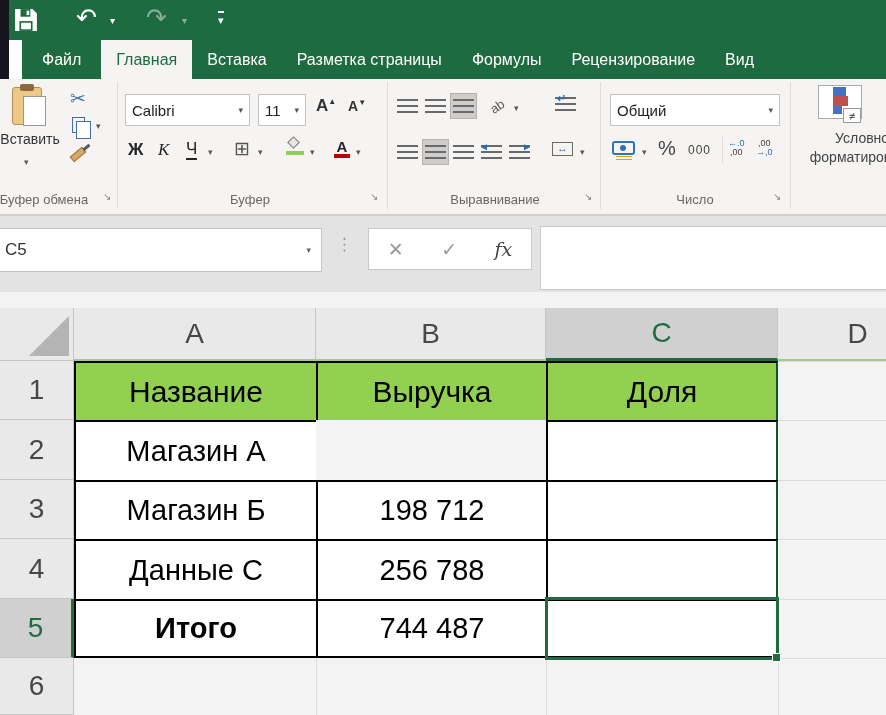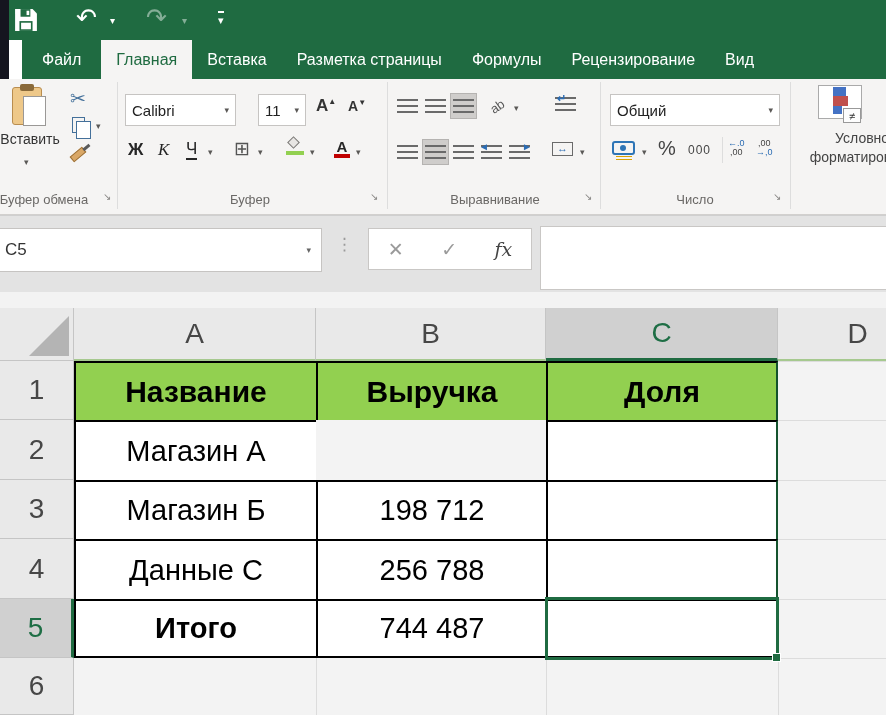--- a/index.html
+++ b/index.html
@@ -107,21 +107,21 @@
   .corner { left:0; top:16px; width:74px; height:53px; background:#e9e9e9; border-right:1px solid #c5c5c5; border-bottom:1px solid #c5c5c5; }
   .corner .tri { position:absolute; right:4px; bottom:4px; width:0; height:0;
     border-bottom:40px solid #b4b4b4; border-left:40px solid transparent; }
   .rowhdr { left:0; width:74px; background:#e9e9e9; border-right:1px solid #c5c5c5; border-bottom:1px solid #c5c5c5;
     color:#474747; font-size:28px; display:flex; align-items:center; justify-content:center; }
   .rowhdr.selected { background:#d0d0d0; color:#1e6e45; border-right:3px solid #1f6b41; }
   .cell { background:#fff; font-size:29px; color:#000; display:flex; align-items:center; justify-content:center;
     border-left:2px solid #000; border-top:2px solid #000; }
   .cell.edge-r { border-right:2px solid #14532d; }
   .cell.edge-b { border-bottom:2px solid #000; }
-  .cell.hdr { background:#92d050; font-weight:bold; font-size:30px; }
+  .cell.hdr { background:#92d050; font-weight:normal; font-size:30px; }
   .cell.bold { font-weight:bold; }
   .col-a { left:74px;  width:242px; }
   .col-b { left:316px; width:230px; }
   .col-c { left:546px; width:232px; }
   .col-d { left:778px; width:160px; }
   .row-1 { top:69px;  height:59px; }
   .row-2 { top:128px; height:60px; }
   .row-3 { top:188px; height:59px; }
   .row-4 { top:247px; height:60px; }
   .row-5 { top:307px; height:59px; }
@@ -177,21 +177,21 @@
         <span class="abs copy-ic"></span>
       </span>
     <span class="abs dd" style="left:96px; top:42px;">▾</span>
     <span class="abs" style="left:70px; top:72px;">
         <span class="abs brush-ic"></span>
       </span>
     <div class="abs grouplabel" style="left:-26px; width:140px;">Буфер обмена</div>
     <span class="abs launcher" style="left:103px;">↘</span>
     <div class="abs vsep" style="left:117px;"></div>
 
-    <div class="abs combo" style="left:125px; top:15px; width:111px; height:32px;">
+    <div class="abs combo" style="left:125px; top:15px; width:125px; height:32px;">
       <span>Calibri</span>
       <span class="dd">▾</span>
     </div>
     <div class="abs combo" style="left:258px; top:15px; width:48px; height:32px;">
       <span>11</span>
       <span class="dd">▾</span>
     </div>
     <span class="abs grow-a" style="left:316px; top:17px;"><span>A</span><sup>▲</sup></span>
     <span class="abs shrink-a" style="left:348px; top:19px;"><span>A</span><sup>▼</sup></span>
 

